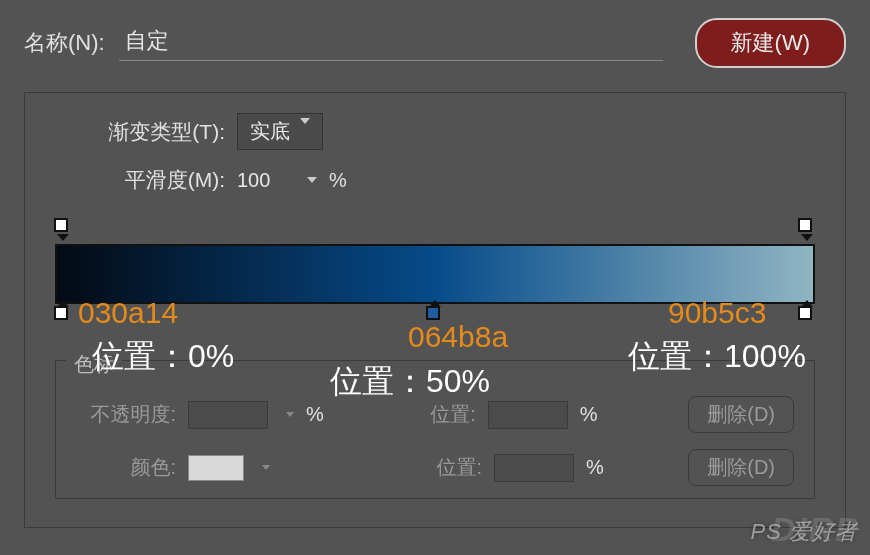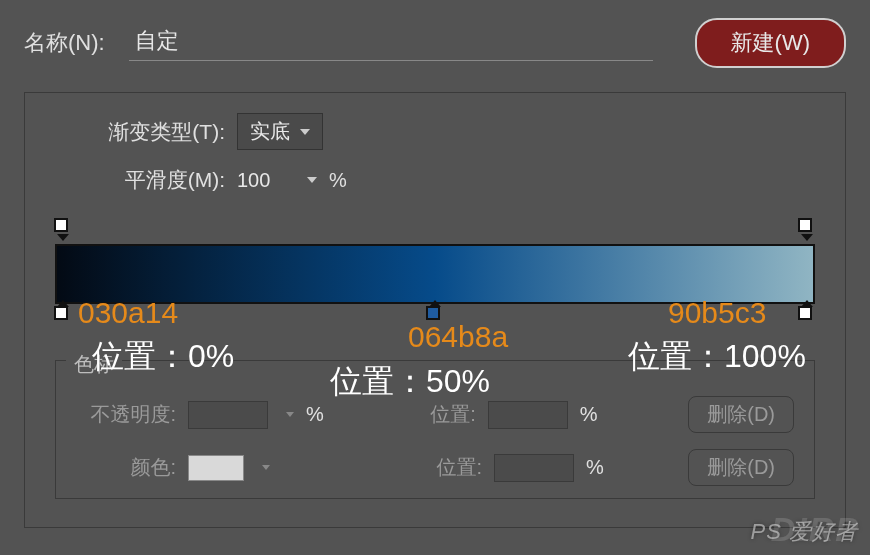--- a/index.html
+++ b/index.html
@@ -10,21 +10,21 @@
       font-family: "Microsoft YaHei", sans-serif;
       color: #e8e8e8;
       font-size: 20px;
       position: relative;
       overflow: hidden;
     }
     .top-row {
       display: flex;
       align-items: center;
       padding: 18px 24px 0 24px;
-      gap: 24px;
+      gap: 14px;
     }
     .label { color: #e0e0e0; font-size: 22px; }
     .name-input {
       flex: 1;
       background: transparent;
       border: none;
       border-bottom: 1px solid #888;
       color: #e8e8e8;
       font-size: 22px;
       padding: 2px 6px 6px 6px;
@@ -48,21 +48,21 @@
     }
     .row {
       display: flex;
       align-items: center;
       gap: 12px;
       padding: 6px 60px 10px 60px;
     }
     .row .label { min-width: 140px; text-align: right; font-size: 21px; }
     .select-box {
       display: flex;
-      align-items: center;
+      align-items: flex-start;
       gap: 10px;
       border: 1px solid #333;
       background: #4a4a4a;
       padding: 4px 12px;
       color: #e8e8e8;
       font-size: 20px;
       cursor: pointer;
     }
     .chev {
       width: 0; height: 0;

